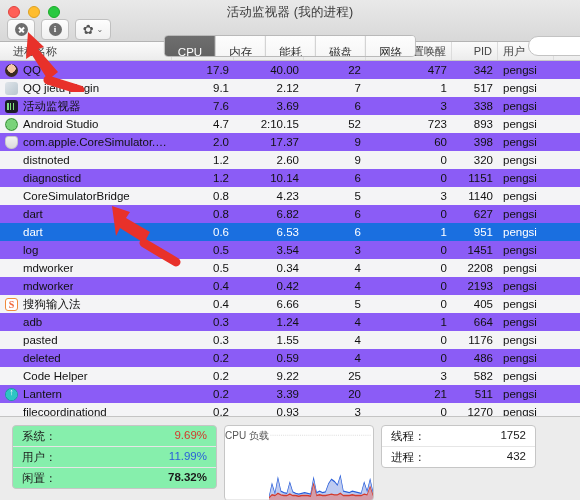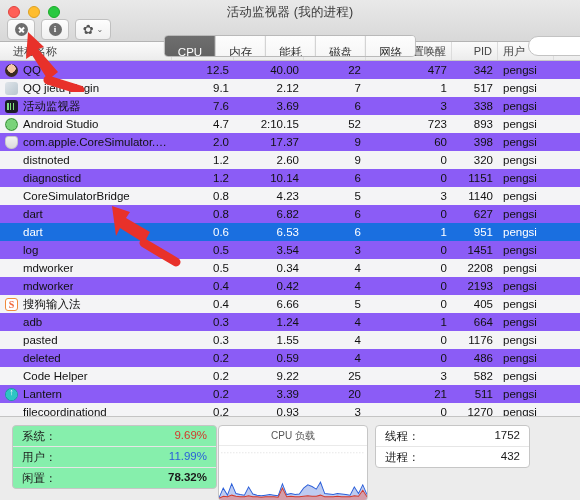--- a/index.html
+++ b/index.html
@@ -220,22 +220,22 @@
   .stat-row:last-child { border-bottom: none; }
   .stat-val.sys  { color: #d33a2c; }
   .stat-val.user { color: #2b5fd9; }
   .stat-val.idle { color: #1a1a1a; font-weight: bold; }
 
   .graph-card {
     background: #fff;
     border: 1px solid #c6c6c6;
     border-radius: 4px;
     width: 150px;
-    margin-left: 1px;
-    display: flex; flex-direction: column;
+    margin-left: 7px;
+    display: flex; flex-direction: row;
     overflow: hidden;
     height: 76px;
   }
   .graph-title {
     font-size: 10px; color: #555;
     text-align: center;
     padding: 3px 0 2px;
     border-bottom: 1px solid #eaeaea;
   }
   .graph-body { flex: 1; position: relative; }
@@ -321,21 +321,21 @@
     <div class="cell c-tail"></div>
   </div>
 
   <div class="table-wrap">
     <div id="rows">
         <div class="row odd">
           <div class="cell c-name">
             <span class="proc-icon qq"></span>
             <span class="name-text">QQ</span>
           </div>
-          <div class="cell c-cpu">12.5</div>
+          <div class="cell c-cpu">17.9</div>
           <div class="cell c-time">40.00</div>
           <div class="cell c-thr">22</div>
           <div class="cell c-idle">477</div>
           <div class="cell c-pid">342</div>
           <div class="cell c-user">pengsi</div>
           <div class="cell c-tail"></div>
         </div>
         <div class="row even">
           <div class="cell c-name">
             <span class="proc-icon qqplug"></span>

